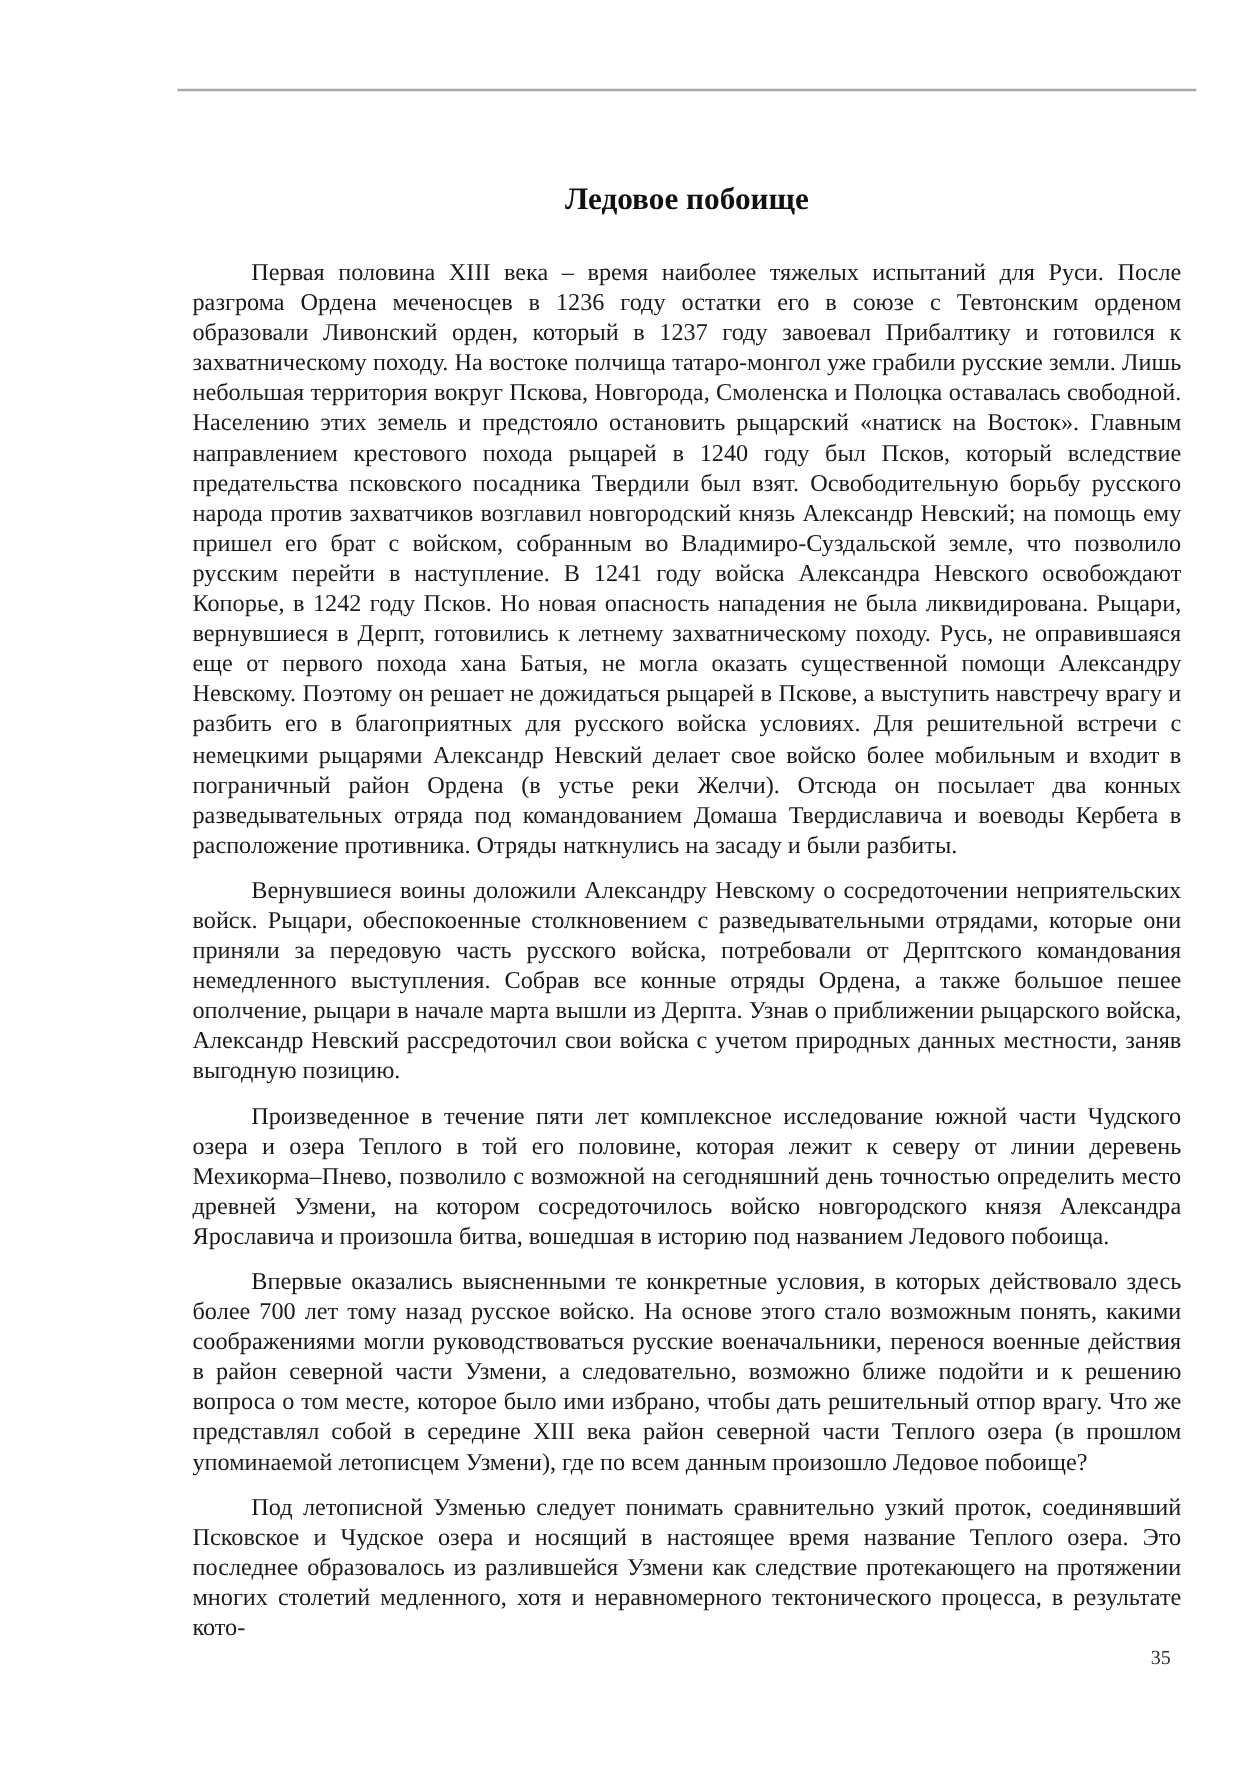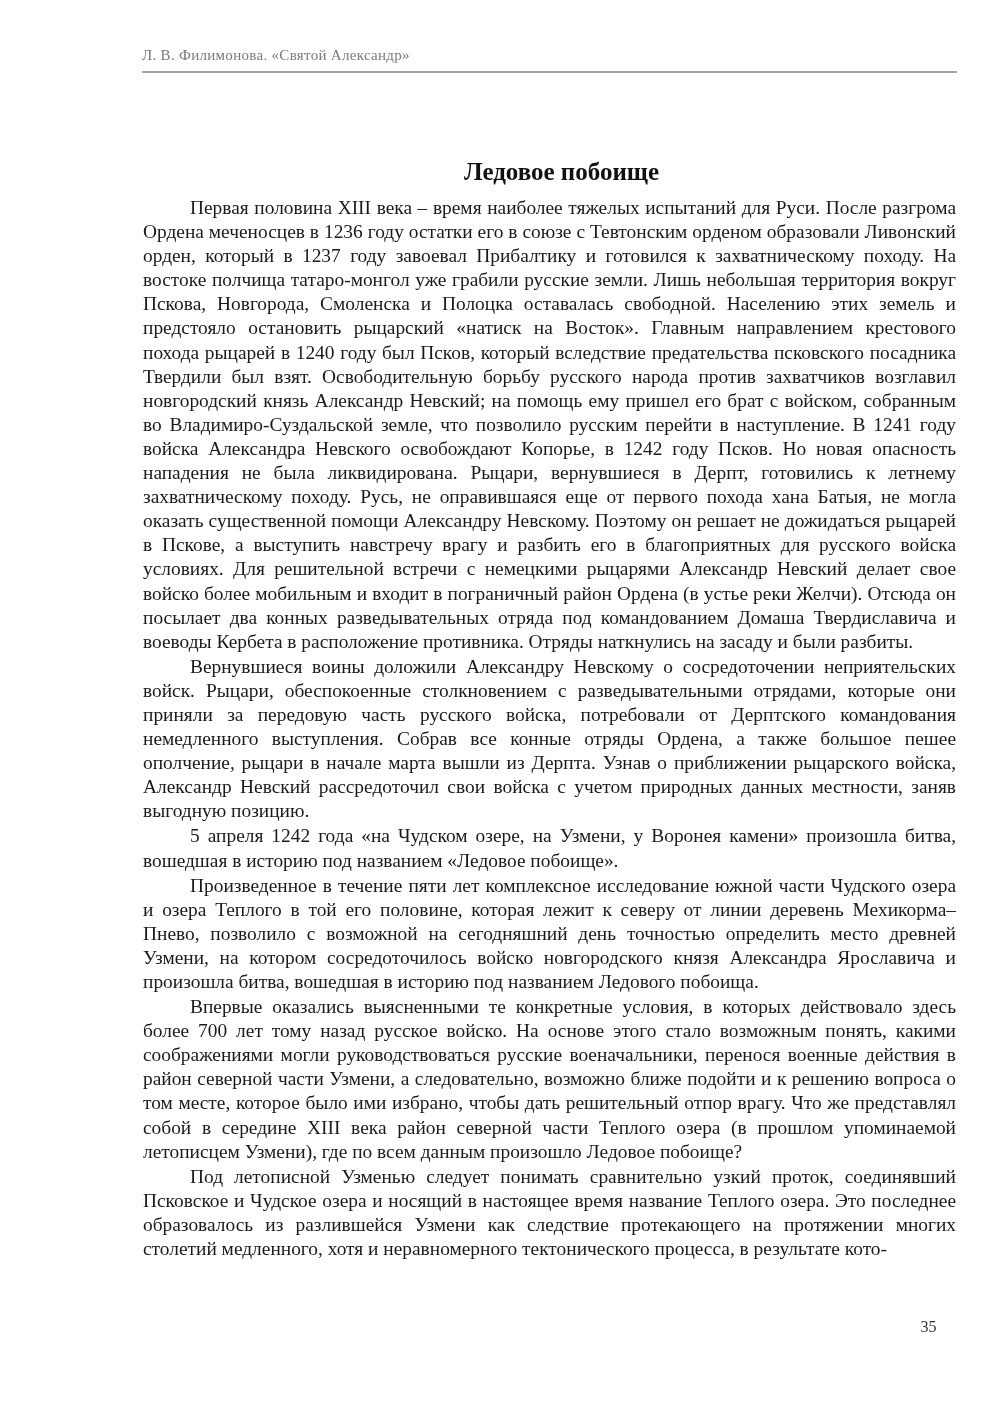--- a/index.html
+++ b/index.html
@@ -17,38 +17,36 @@
   .title {
     position: absolute; left: 142px; top: 146px; width: 815px;
     text-align: center; font-family: "Liberation Serif", serif;
     font-weight: bold; font-size: 25px; color: #111;
   }
   .body {
     position: absolute; left: 142px; top: 195px; width: 815px;
     font-family: "Liberation Serif", serif; font-size: 19.4px; line-height: 24.1px;
     color: #1a1a1a; text-align: justify; hyphens: manual;
   }
-  .body p { margin: 1px; text-indent: 47px; }
+  .body p { margin: 12px; text-indent: 47px; }
   .folio {
     position: absolute; left: 900px; top: 1318px; width: 57px; text-align: center;
     font-family: "Liberation Serif", serif; font-size: 16px; color: #333;
   }
 </style>
 </head>
 <body>
 
 <div class="page">
-  <div class="running-head">Л. В. Филимонова. «Святой Александр»</div>
   <div class="head-rule"></div>
 
-  <h1 class="title" style="margin:12px">Ледовое побоище</h1>
+  <h1 class="title" style="margin:0">Ледовое побоище</h1>
 
   <div class="body">
     <p>Первая половина XIII века – время наиболее тяжелых испытаний для Руси. После разгрома Ордена меченосцев в 1236 году остатки его в союзе с Тевтонским орденом образовали Ливонский орден, который в 1237 году завоевал Прибалтику и готовился к захватническому походу. На востоке полчища татаро-монгол уже грабили русские земли. Лишь небольшая территория вокруг Пскова, Новгорода, Смоленска и Полоцка оставалась свободной. Населению этих земель и предстояло остановить рыцарский «натиск на Восток». Главным направлением крестового похода рыцарей в 1240 году был Псков, который вследствие предательства псковского посадника Твердили был взят. Освободительную борьбу русского народа против захватчиков возглавил новгородский князь Александр Невский; на помощь ему пришел его брат с войском, собранным во Владимиро-Суздальской земле, что позволило русским перейти в наступление. В 1241 году войска Александра Невского освобождают Копорье, в 1242 году Псков. Но новая опасность нападения не была ликвидирована. Рыцари, вернувшиеся в Дерпт, готовились к летнему захватническому походу. Русь, не оправившаяся еще от первого похода хана Батыя, не могла оказать существенной помощи Александру Невскому. Поэтому он решает не дожидаться рыцарей в Пскове, а выступить навстречу врагу и разбить его в благоприятных для русского войска условиях. Для решительной встречи с немецкими рыцарями Александр Невский делает свое войско более мобильным и входит в пограничный район Ордена (в устье реки Желчи). Отсюда он посылает два конных разведывательных отряда под командованием Домаша Твердиславича и воеводы Кербета в расположение противника. Отряды наткнулись на засаду и были разбиты.</p>
     <p>Вернувшиеся воины доложили Александру Невскому о сосредоточении неприятельских войск. Рыцари, обеспокоенные столкновением с разведывательными отрядами, которые они приняли за передовую часть русского войска, потребовали от Дерптского командования немедленного выступления. Собрав все конные отряды Ордена, а также большое пешее ополчение, рыцари в начале марта вышли из Дерпта. Узнав о приближении рыцарского войска, Александр Невский рассредоточил свои войска с учетом природных данных местности, заняв выгодную позицию.</p>
-    <p>5 апреля 1242 года «на Чудском озере, на Узмени, у Воронея камени» произошла битва, вошедшая в историю под названием «Ледовое побоище».</p>
     <p>Произведенное в течение пяти лет комплексное исследование южной части Чудского озера и озера Теплого в той его половине, которая лежит к северу от линии деревень Мехикорма–Пнево, позволило с возможной на сегодняшний день точностью определить место древней Узмени, на котором сосредоточилось войско новгородского князя Александра Ярославича и произошла битва, вошедшая в историю под названием Ледового побоища.</p>
     <p>Впервые оказались выясненными те конкретные условия, в которых действовало здесь более 700 лет тому назад русское войско. На основе этого стало возможным понять, какими соображениями могли руководствоваться русские военачальники, перенося военные действия в район северной части Узмени, а следовательно, возможно ближе подойти и к решению вопроса о том месте, которое было ими избрано, чтобы дать решительный отпор врагу. Что же представлял собой в середине XIII века район северной части Теплого озера (в прошлом упоминаемой летописцем Узмени), где по всем данным произошло Ледовое побоище?</p>
     <p>Под летописной Узменью следует понимать сравнительно узкий проток, соединявший Псковское и Чудское озера и носящий в настоящее время название Теплого озера. Это последнее образовалось из разлившейся Узмени как следствие протекающего на протяжении многих столетий медленного, хотя и неравномерного тектонического процесса, в результате кото-</p>
   </div>
 
   <div class="folio">35</div>
 </div>
 
 </body></html>

